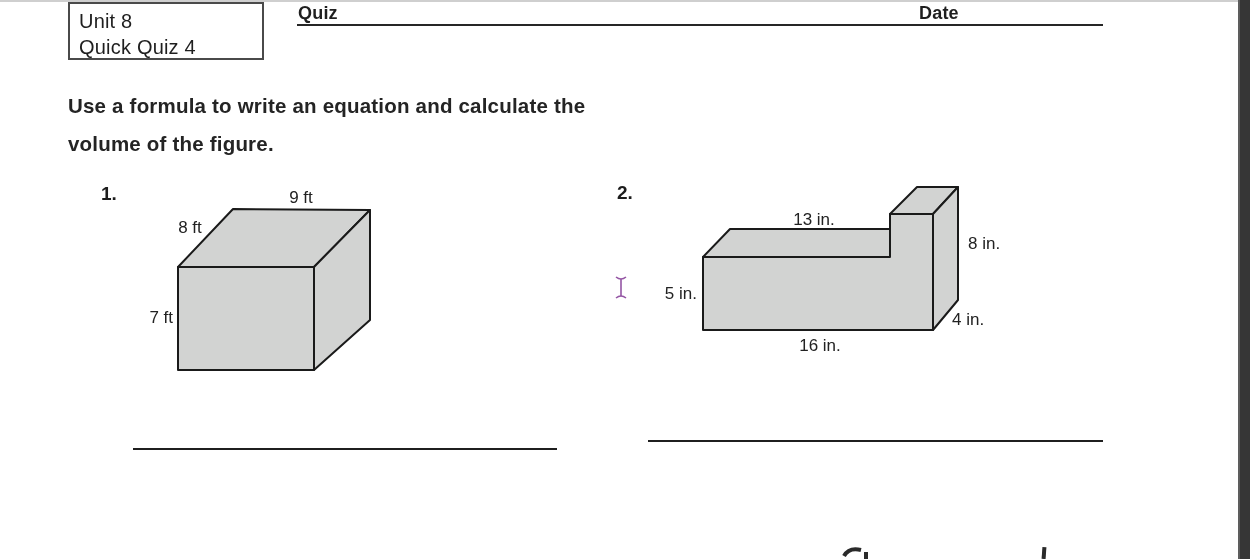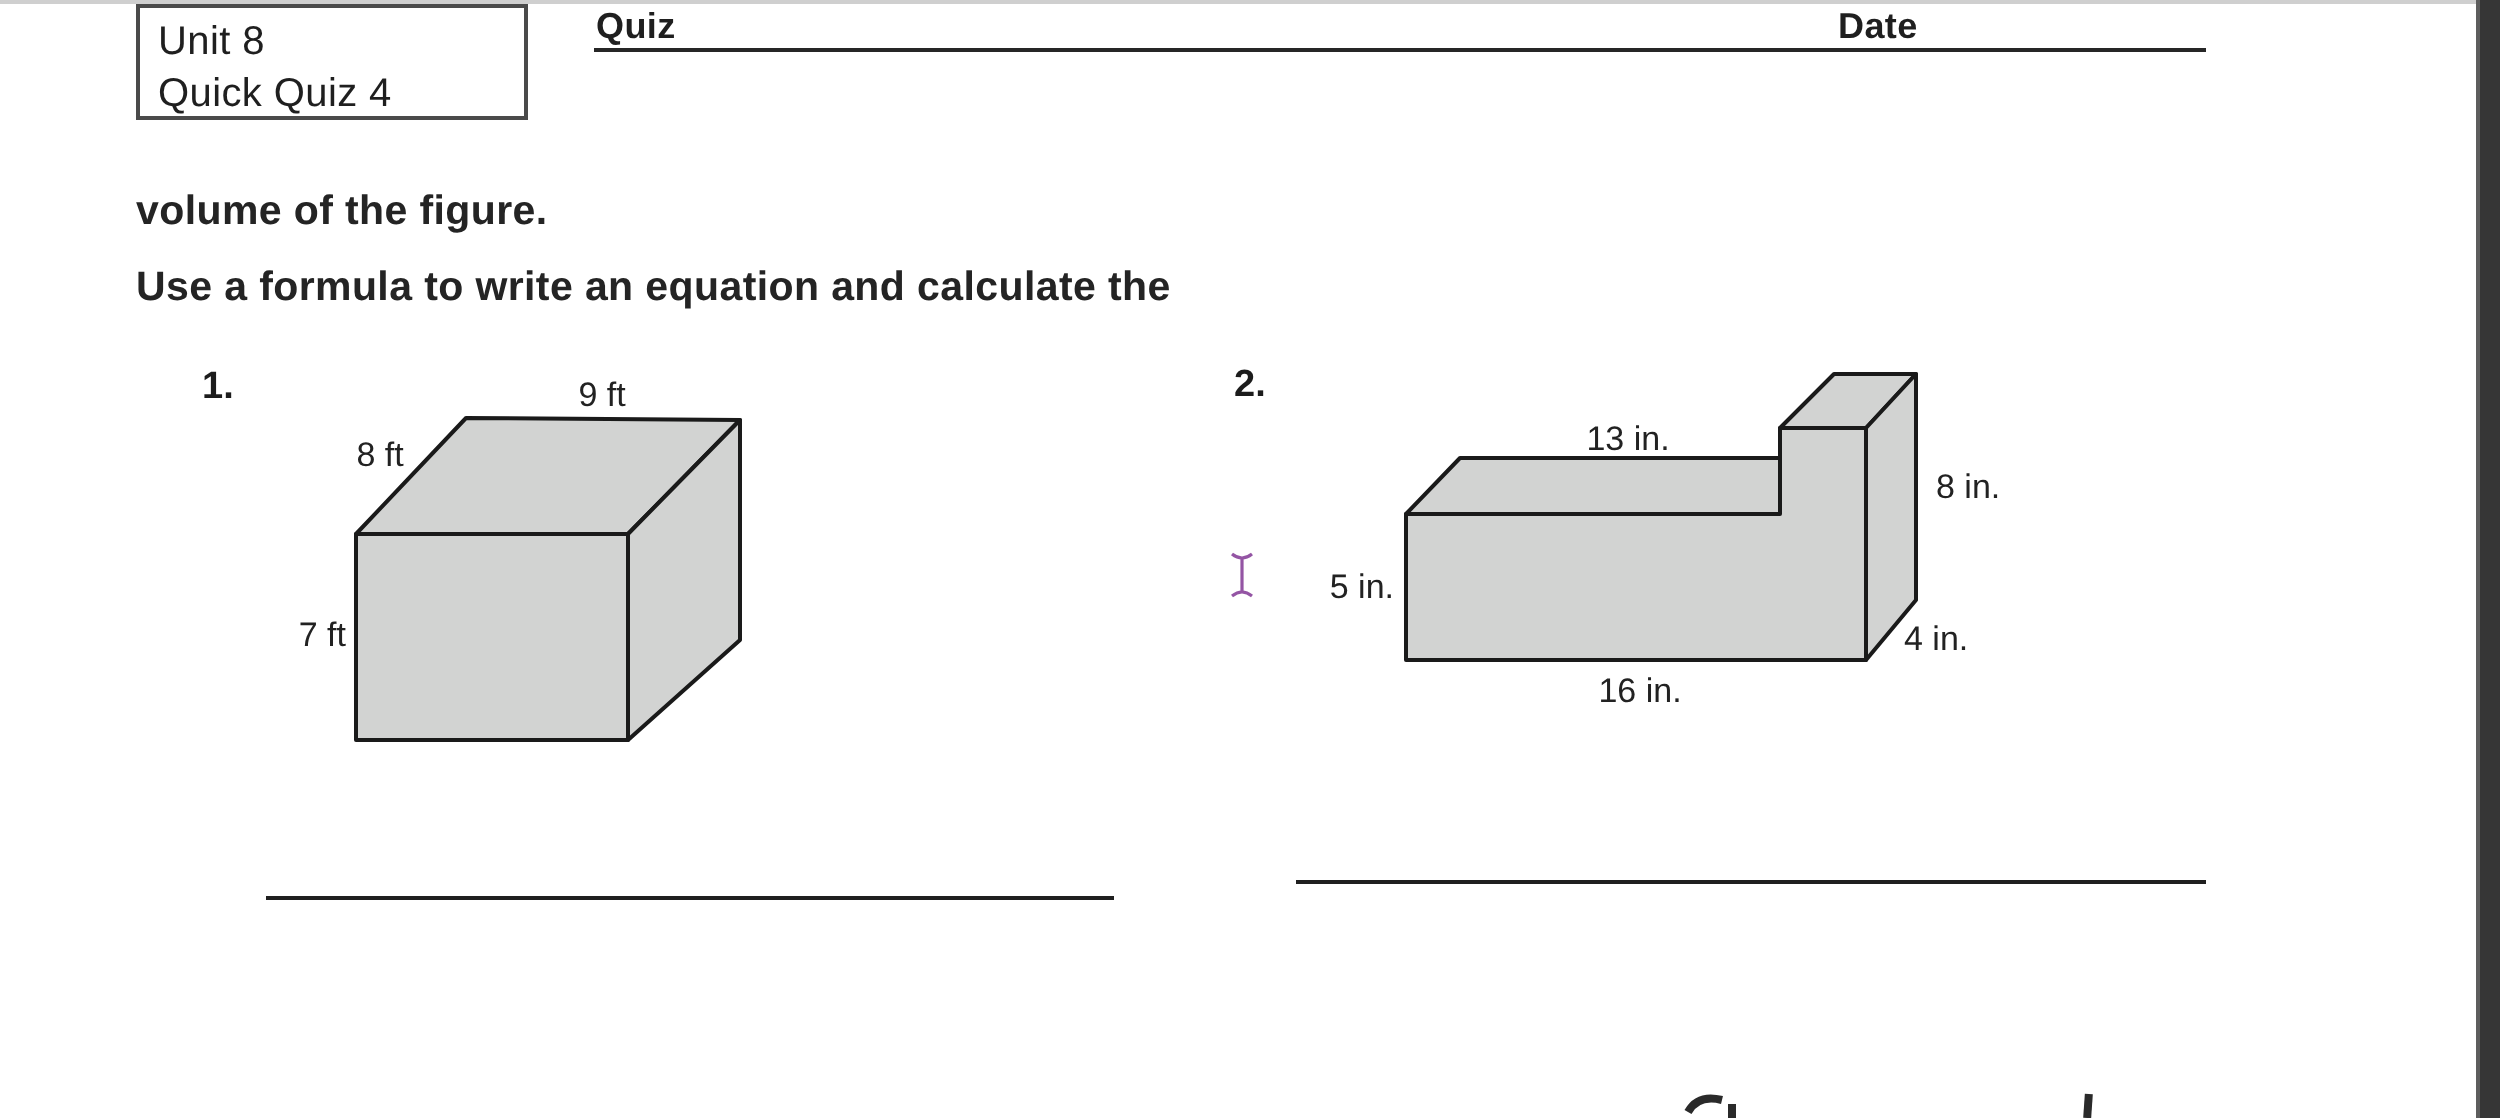--- a/index.html
+++ b/index.html
@@ -45,22 +45,22 @@
   <div class="abs" id="unit-box">
     <div>Unit 8</div>
     <div>Quick Quiz 4</div>
   </div>
 
   <div class="abs field-label" id="name-label">Quiz</div>
   <div class="abs field-label" id="date-label">Date</div>
   <div class="abs" id="header-line"></div>
 
   <div class="abs" id="instructions">
+    <div>Use a formula to write an equation and calculate the</div>
     <div>volume of the figure.</div>
-    <div>Use a formula to write an equation and calculate the</div>
   </div>
 
   <div class="abs prob-num" id="prob1-num">1.</div>
   <div class="abs prob-num" id="prob2-num">2.</div>
 
   <svg class="abs" style="left:95px;top:178px;" width="295" height="207" viewBox="95 178 295 207">
     <polygon class="solid-face" points="178,267 233,209 370,210 314,267"></polygon>
     <polygon class="solid-face" points="314,267 370,210 370,320 314,370"></polygon>
     <polygon class="solid-face" points="178,267 314,267 314,370 178,370"></polygon>
     <text class="dim-label" x="301" y="203" text-anchor="middle">9 ft</text>

